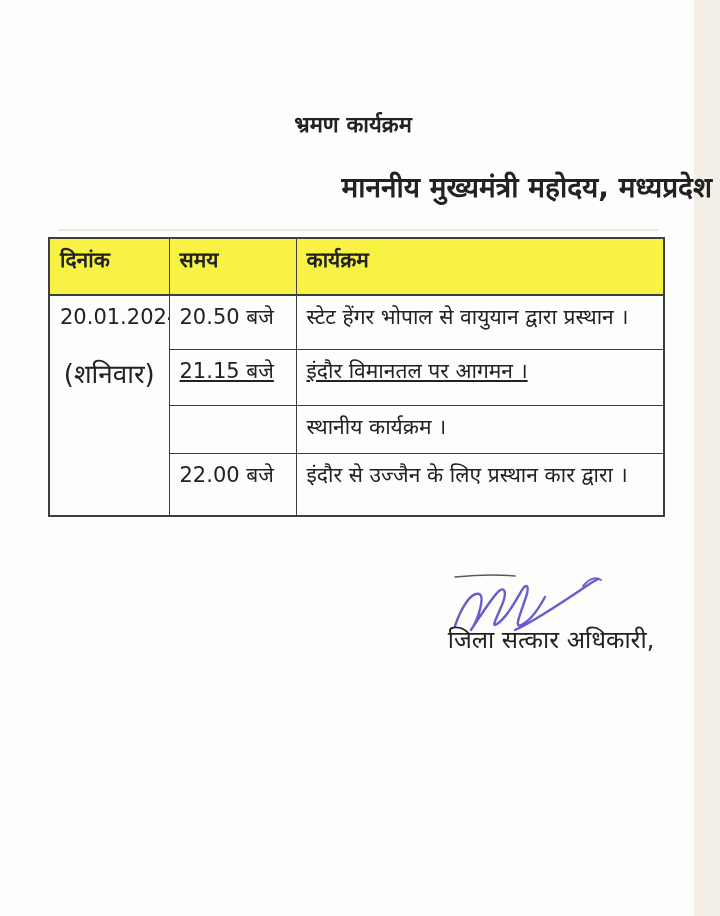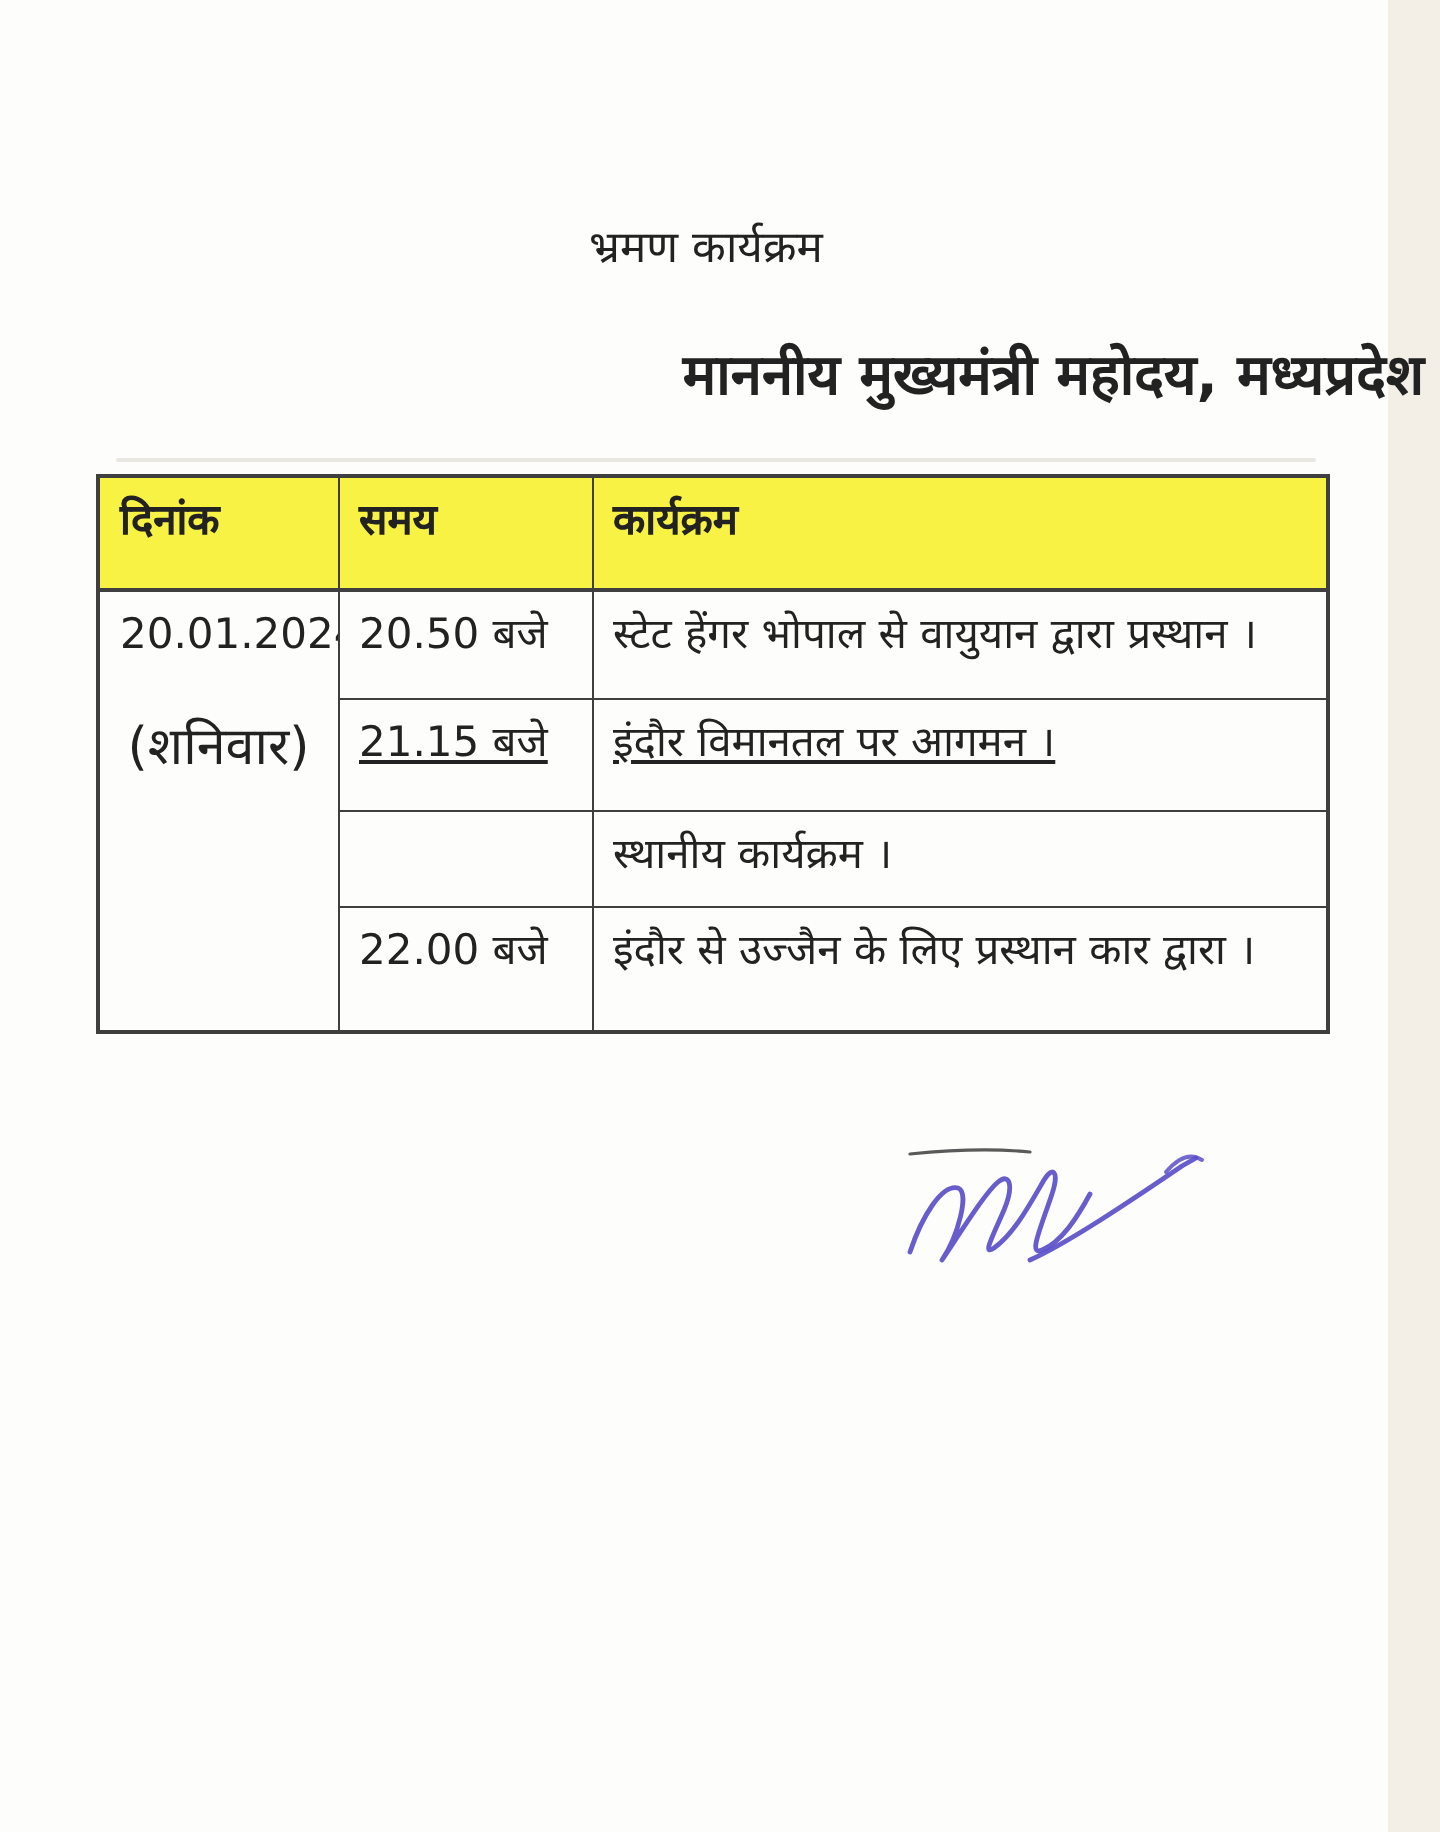--- a/index.html
+++ b/index.html
@@ -16,21 +16,21 @@
   .scan-strip{
     position:absolute;top:0;right:0;width:26px;height:916px;
     background:var(--scan-edge);
   }
   .scan-shadow-line{
     position:absolute;left:58px;top:229px;width:600px;height:2px;
     background:#e9e7e2;border-radius:2px;
   }
   .doc-title{
     position:absolute;left:0;top:110px;width:706px;
-    text-align:center;font-size:22px;font-weight:normal;line-height:30px;
+    text-align:center;font-size:22px;font-weight:bold;line-height:30px;
   }
   .doc-subtitle{
     position:absolute;left:0;top:169px;width:712px;
     text-align:right;font-size:28px;font-weight:bold;line-height:38px;
   }
   table.schedule{
     position:absolute;left:48px;top:237px;
     border-collapse:collapse;table-layout:fixed;width:615px;
     border:2px solid var(--border);
   }
@@ -102,13 +102,14 @@
   </table>
 
 <svg class="sig-svg" viewBox="0 0 175 78" xmlns="http://www.w3.org/2000/svg">
   <path d="M20 15 C40 13 60 12 80 14" stroke="#5a5a5a" stroke-width="1.6" fill="none" stroke-linecap="round"></path>
   <path d="M20 64 C26 46 36 30 44 32 C50 34 44 56 36 68 C48 50 58 34 64 29 C70 24 72 31 67 43 C61 57 56 66 62 62 C72 55 80 40 87 28 C91 21 95 23 91 35 C85 53 79 66 86 63 C96 59 104 46 110 35" stroke="#5a4fc8" stroke-width="2.4" fill="none" stroke-linecap="round" stroke-linejoin="round" opacity="0.92"></path>
   <path d="M80 68 C98 60 128 40 156 21 L163 17" stroke="#5a4fc8" stroke-width="2.4" fill="none" stroke-linecap="round" opacity="0.92"></path>
   <path d="M148 24 C154 17 160 14 166 18" stroke="#5a4fc8" stroke-width="2" fill="none" stroke-linecap="round" opacity="0.85"></path>
 </svg>
 
 <div class="sig-wrap">
+  <div class="sig-line">जिला सत्कार अधिकारी,</div>
 </div>
 
 </body></html>

